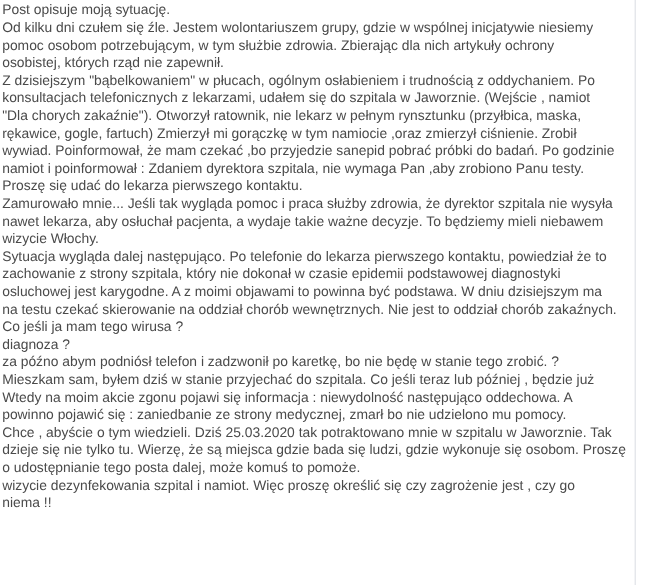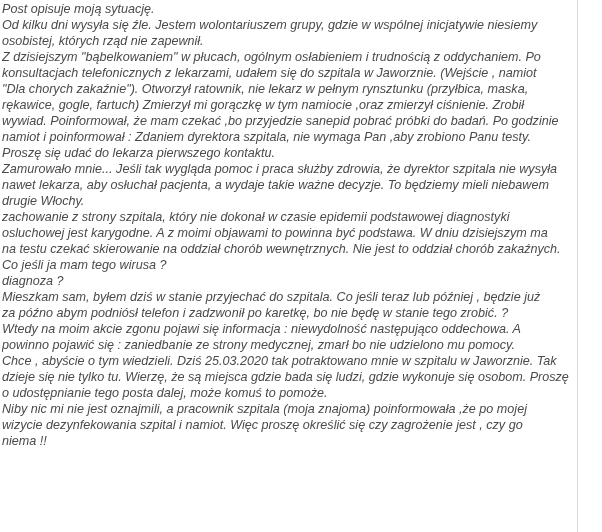--- a/index.html
+++ b/index.html
@@ -42,46 +42,47 @@
     top: 0;
     left: 578px;
     width: 24px;
     height: 532px;
     background: #ffffff;
   }
 </style>
 </head>
 <body style="background: rgb(255, 255, 255);">
 
-<div class="post-body" style="color: rgb(74, 74, 74); font-style: italic;">
+<div class="post-body" style="color: rgb(74, 74, 74);">
     <div class="post-line">Post opisuje moją sytuację.</div>
-    <div class="post-line">Od kilku dni wysyła się źle. Jestem wolontariuszem grupy, gdzie w wspólnej inicjatywie niesiemy</div>
+    <div class="post-line">Od kilku dni czułem się źle. Jestem wolontariuszem grupy, gdzie w wspólnej inicjatywie niesiemy</div>
+    <div class="post-line">pomoc osobom potrzebującym, w tym służbie zdrowia. Zbierając dla nich artykuły ochrony</div>
     <div class="post-line">osobistej, których rząd nie zapewnił.</div>
     <div class="post-line">Z dzisiejszym "bąbelkowaniem" w płucach, ogólnym osłabieniem i trudnością z oddychaniem. Po</div>
     <div class="post-line">konsultacjach telefonicznych z lekarzami, udałem się do szpitala w Jaworznie. (Wejście , namiot</div>
     <div class="post-line">"Dla chorych zakaźnie"). Otworzył ratownik, nie lekarz w pełnym rynsztunku (przyłbica, maska,</div>
     <div class="post-line">rękawice, gogle, fartuch) Zmierzył mi gorączkę w tym namiocie ,oraz zmierzył ciśnienie. Zrobił</div>
     <div class="post-line">wywiad. Poinformował, że mam czekać ,bo przyjedzie sanepid pobrać próbki do badań. Po godzinie</div>
     <div class="post-line">namiot i poinformował : Zdaniem dyrektora szpitala, nie wymaga Pan ,aby zrobiono Panu testy.</div>
     <div class="post-line">Proszę się udać do lekarza pierwszego kontaktu.</div>
     <div class="post-line">Zamurowało mnie... Jeśli tak wygląda pomoc i praca służby zdrowia, że dyrektor szpitala nie wysyła</div>
     <div class="post-line">nawet lekarza, aby osłuchał pacjenta, a wydaje takie ważne decyzje. To będziemy mieli niebawem</div>
-    <div class="post-line">drugie Włochy.</div>
+    <div class="post-line">wizycie Włochy.</div>
+    <div class="post-line">Sytuacja wygląda dalej następująco. Po telefonie do lekarza pierwszego kontaktu, powiedział że to</div>
     <div class="post-line">zachowanie z strony szpitala, który nie dokonał w czasie epidemii podstawowej diagnostyki</div>
     <div class="post-line">osluchowej jest karygodne. A z moimi objawami to powinna być podstawa. W dniu dzisiejszym ma</div>
     <div class="post-line">na testu czekać skierowanie na oddział chorób wewnętrznych. Nie jest to oddział chorób zakaźnych.</div>
     <div class="post-line">Co jeśli ja mam tego wirusa ?</div>
     <div class="post-line">diagnoza ?</div>
+    <div class="post-line">za późno abym podniósł telefon i zadzwonił po karetkę, bo nie będę w stanie tego zrobić. ?</div>
     <div class="post-line">Mieszkam sam, byłem dziś w stanie przyjechać do szpitala. Co jeśli teraz lub później , będzie już</div>
-    <div class="post-line">za późno abym podniósł telefon i zadzwonił po karetkę, bo nie będę w stanie tego zrobić. ?</div>
     <div class="post-line">Wtedy na moim akcie zgonu pojawi się informacja : niewydolność następująco oddechowa. A</div>
     <div class="post-line">powinno pojawić się : zaniedbanie ze strony medycznej, zmarł bo nie udzielono mu pomocy.</div>
     <div class="post-line">Chce , abyście o tym wiedzieli. Dziś 25.03.2020 tak potraktowano mnie w szpitalu w Jaworznie. Tak</div>
     <div class="post-line">dzieje się nie tylko tu. Wierzę, że są miejsca gdzie bada się ludzi, gdzie wykonuje się osobom. Proszę</div>
     <div class="post-line">o udostępnianie tego posta dalej, może komuś to pomoże.</div>
-    <div class="post-line">Niby nic mi nie jest oznajmili, a pracownik szpitala (moja znajoma) poinformowała ,że po mojej</div>
     <div class="post-line">wizycie dezynfekowania szpital i namiot. Więc proszę określić się czy zagrożenie jest , czy go</div>
     <div class="post-line">niema !!</div>
   </div>
 
 <div class="content-right-border" style="background: rgb(216, 219, 224);"></div>
 
 <div class="right-margin-strip"></div>
 
 </body></html>

